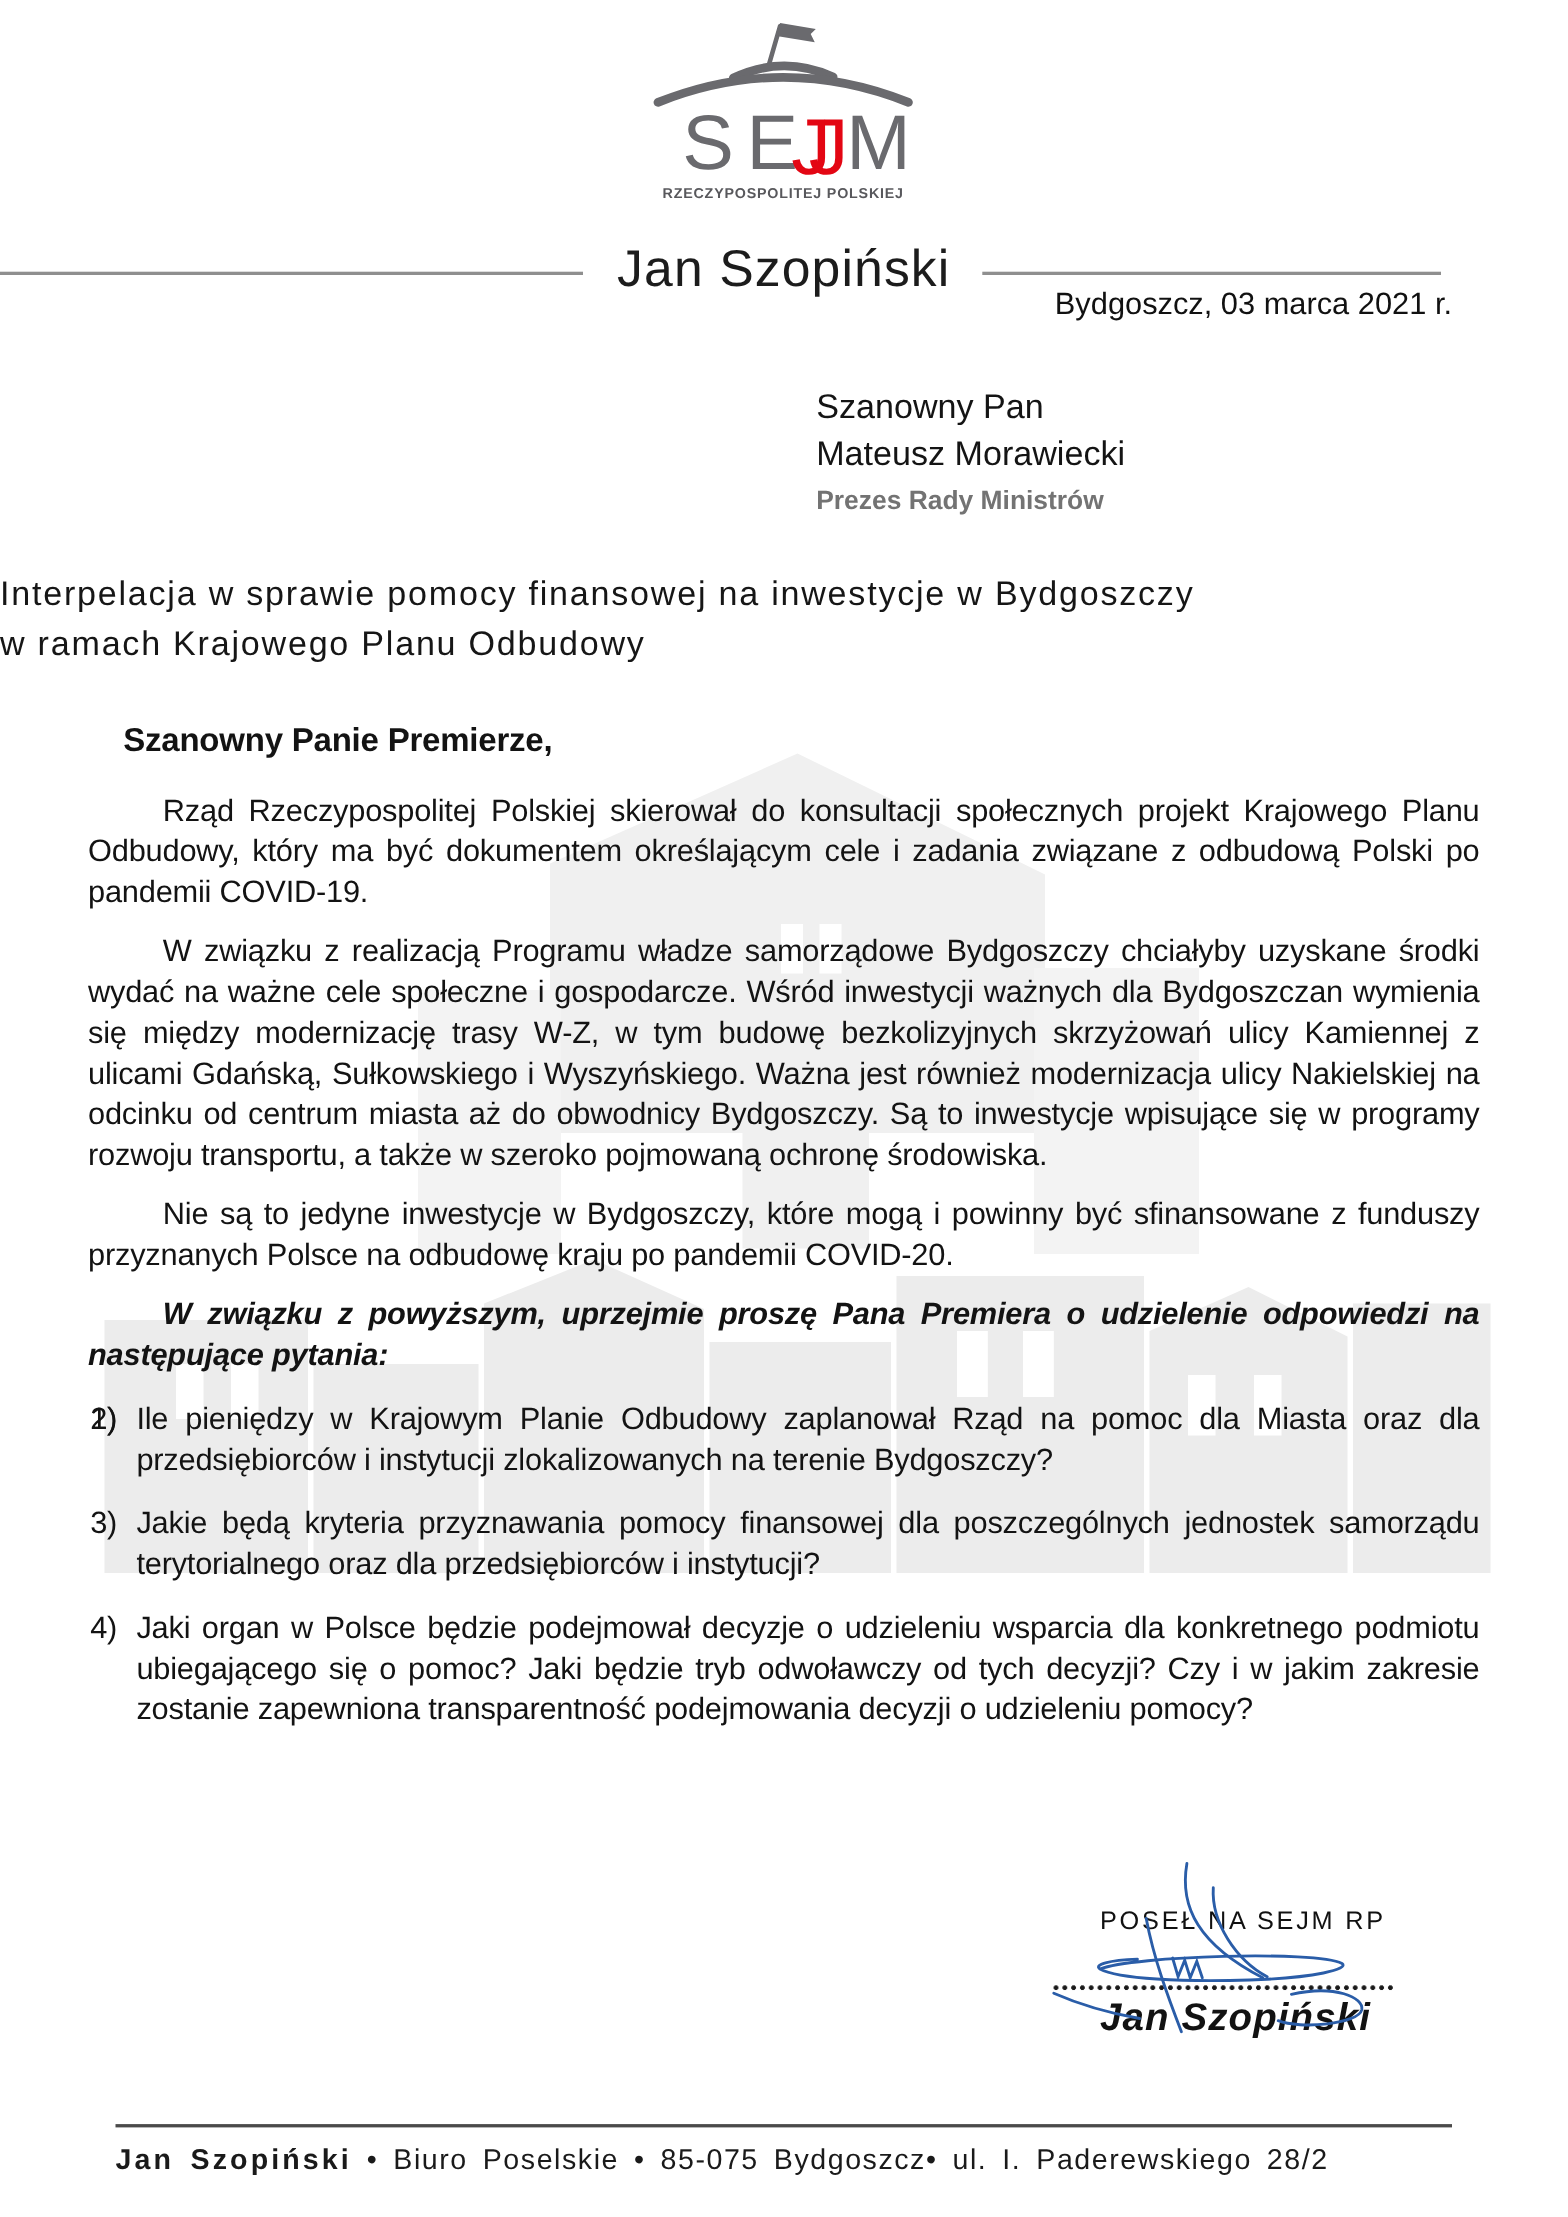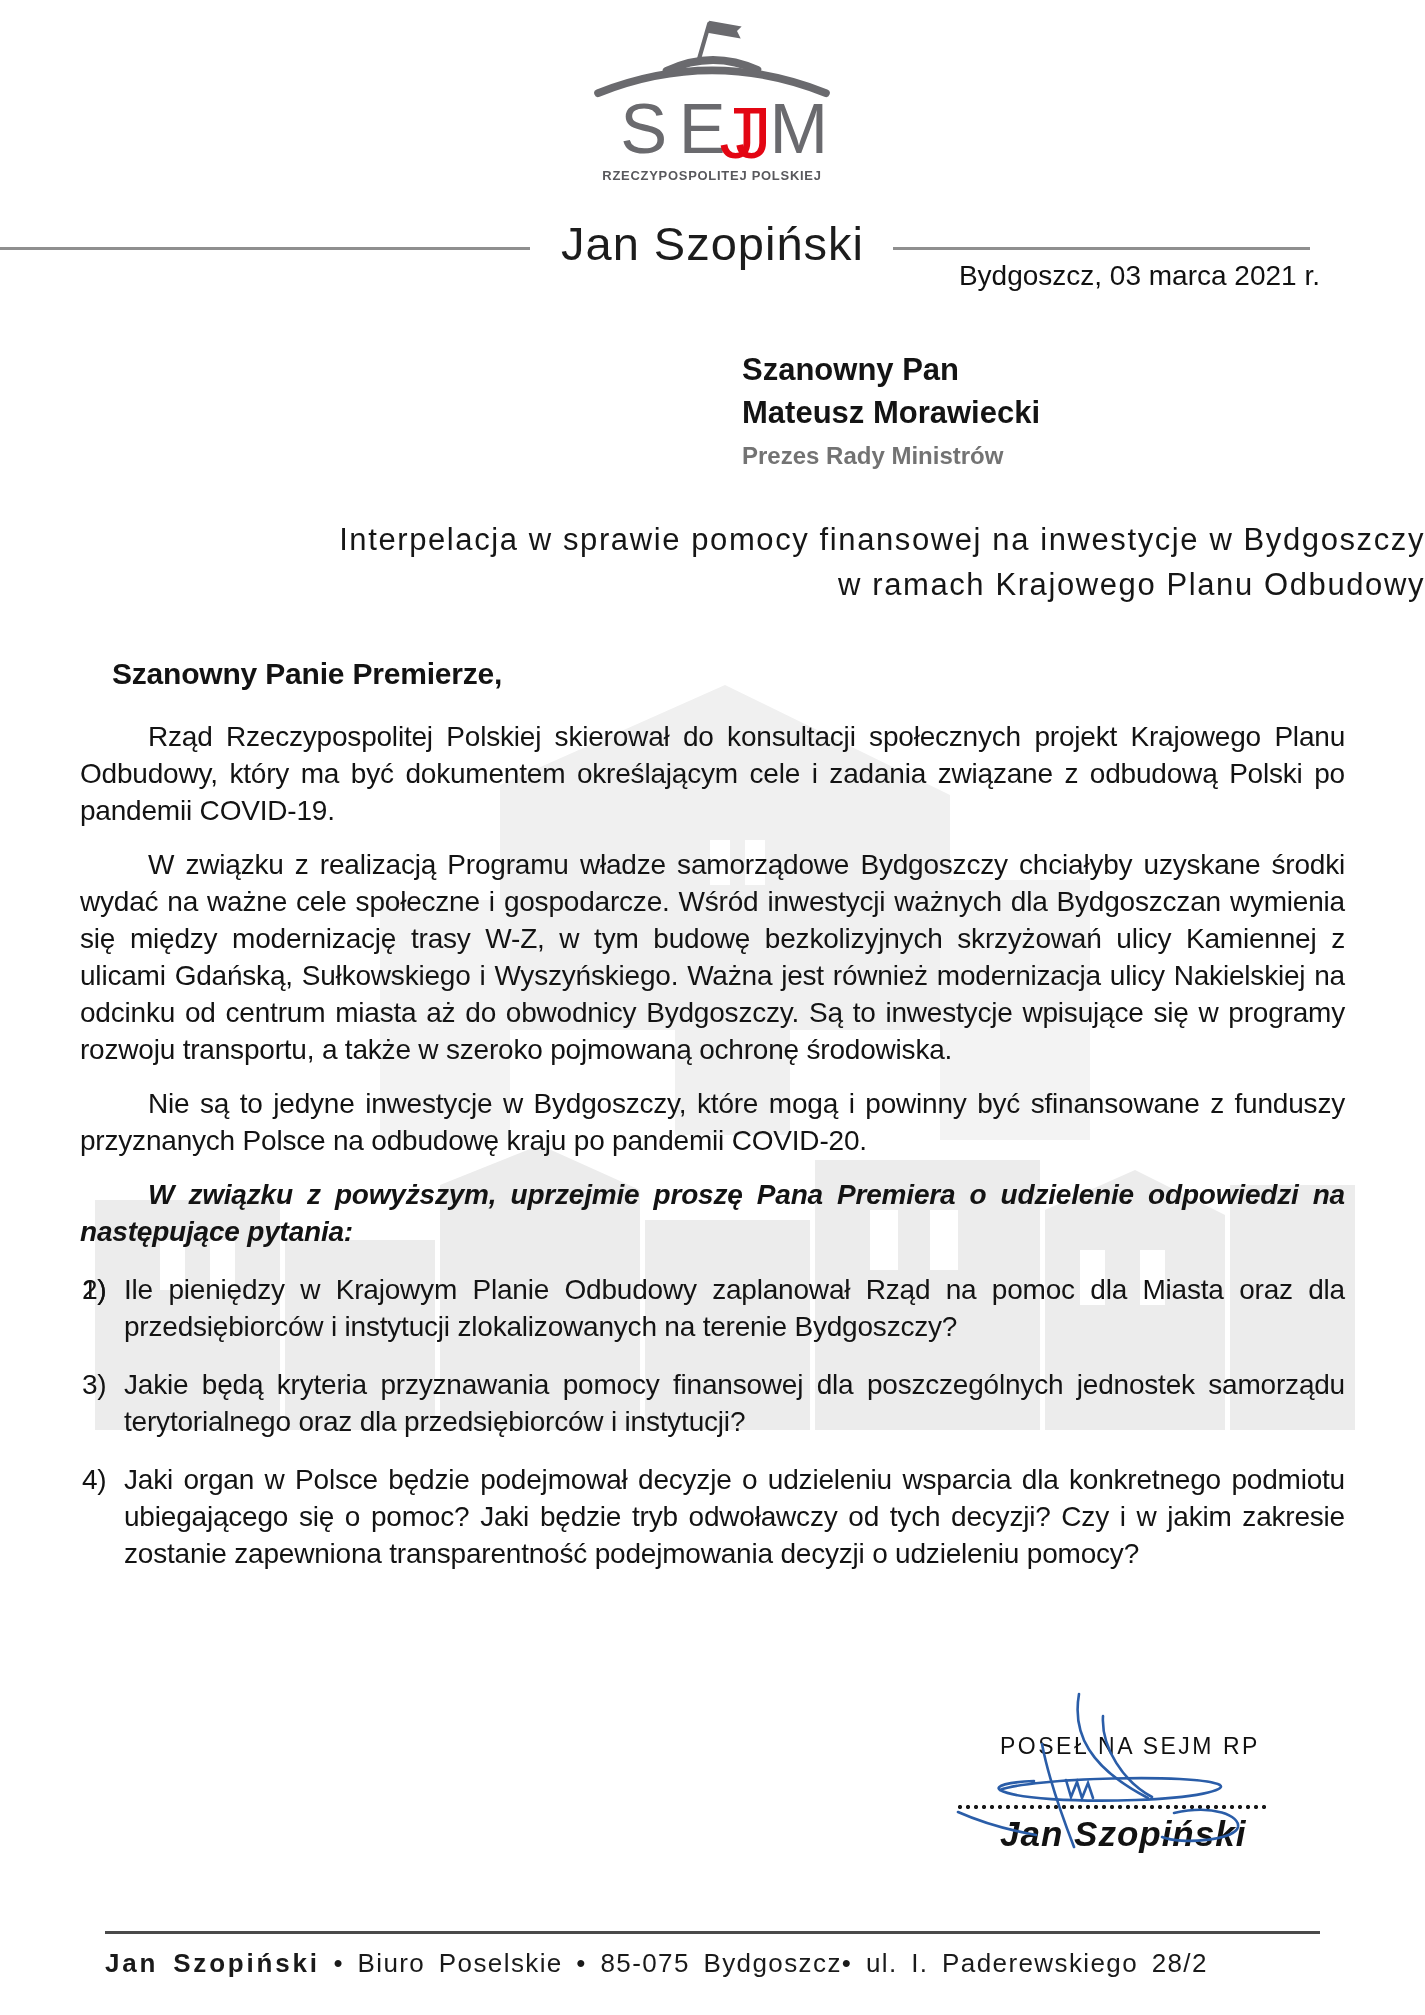--- a/index.html
+++ b/index.html
@@ -16,25 +16,25 @@
   .hdr-rule.left{left:0;width:530px;}
   .hdr-rule.right{left:893px;width:417px;}
   .sender-name{
     position:absolute;top:216px;left:50%;transform:translateX(-50%);
     font-size:47px;font-weight:300;letter-spacing:1px;color:#1c1c1c;
     background:#fff;padding:0 22px;white-space:nowrap;z-index:2;
   }
   .date-line{position:absolute;top:260px;right:105px;font-size:28px;color:#111;z-index:2;margin-left:16px;}
   
   .addressee{position:absolute;left:742px;top:348px;line-height:43px;z-index:2;}
-  .addressee .b{font-weight:bold;font-size:31px;}
+  .addressee .b{font-weight:normal;font-size:31px;}
   .addressee .r{font-weight:700;font-size:24px;color:#737373;}
   
   .letter-title{
-    position:absolute;left:0;top:517px;width:100%;text-align:right;
+    position:absolute;left:0;top:517px;width:100%;text-align:left;
     font-size:31px;letter-spacing:1.6px;line-height:45px;color:#161616;z-index:2;
   }
   
   .content{
     position:absolute;left:80px;top:655px;width:1265px;z-index:2;
     font-size:28px;line-height:37px;letter-spacing:-0.2px;text-align:justify;color:#131313;
   }
   .salutation{font-size:30px;font-weight:bold;margin:0 0 26px 32px;text-align:left;}
   .content p{margin:0 0 17px 0;text-indent:68px;}
   .content p.request{font-weight:bold;font-style:italic;}

